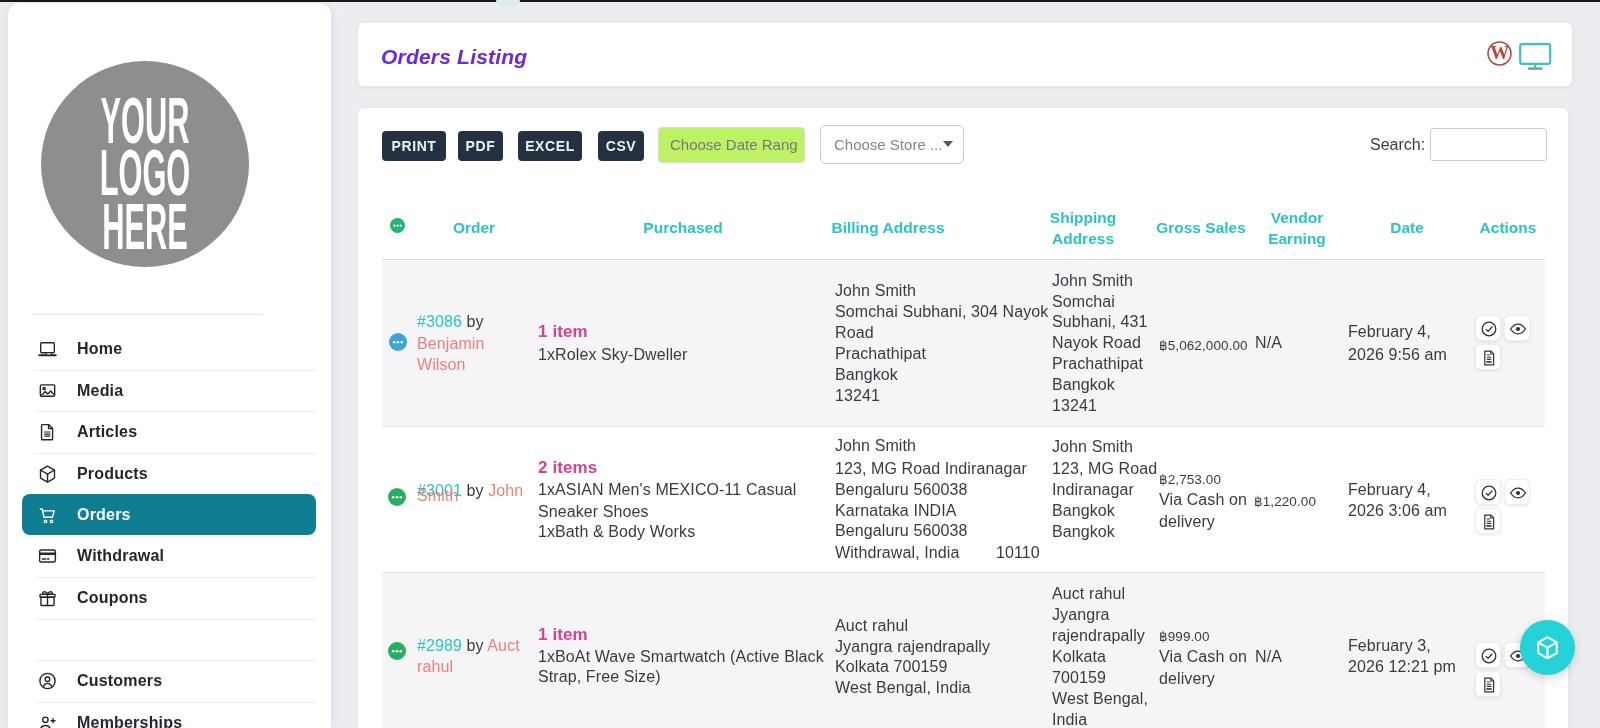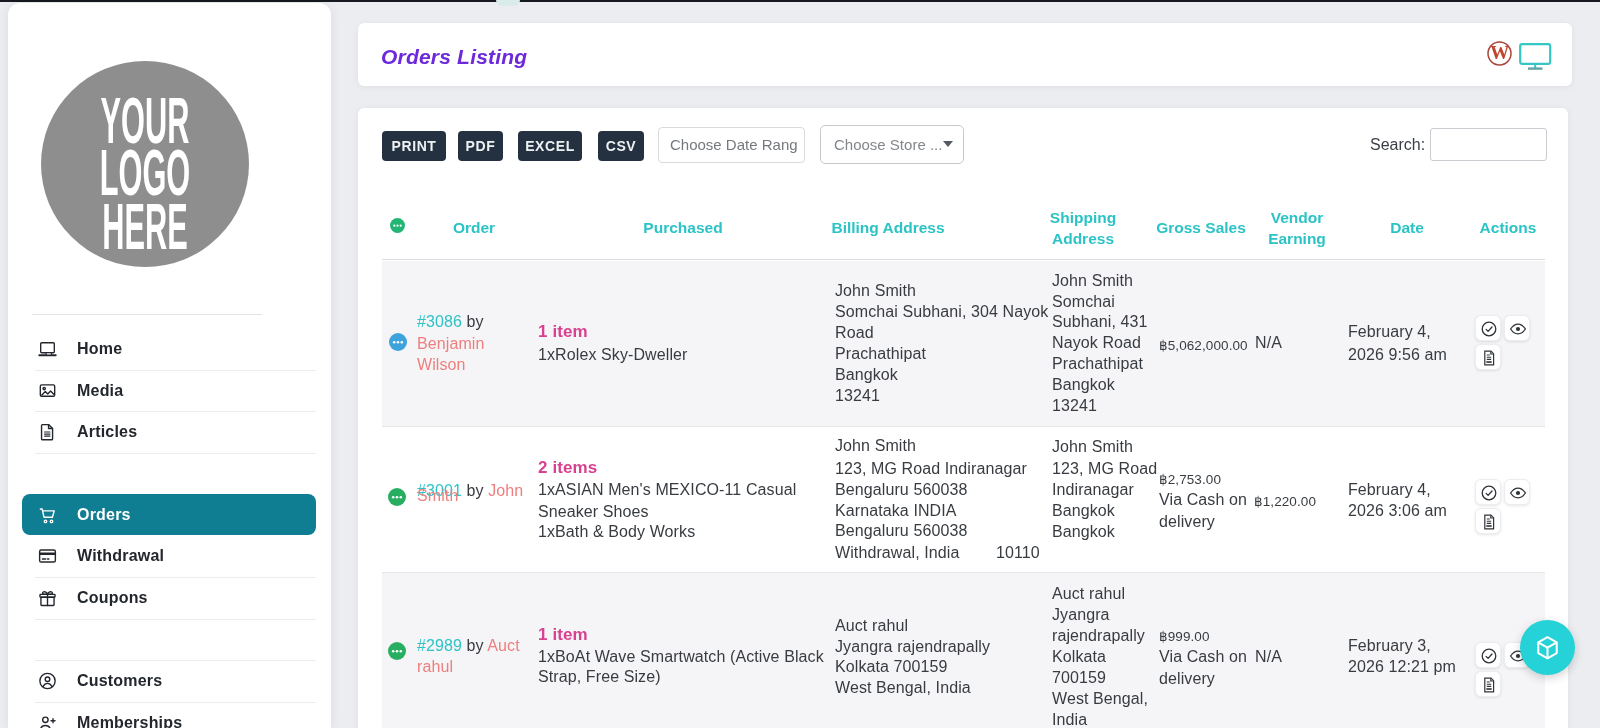--- a/index.html
+++ b/index.html
@@ -19,21 +19,21 @@
   .mi .lb { position:absolute; left:55px; top:50%; transform:translateY(-50%); font-size:16px; font-weight:bold; color:#23272d; letter-spacing:0.2px; }
   .msep { position:absolute; left:27px; width:281px; height:1px; background:#ececee; }
   #mi-orders { background:#0f7e92; border-radius:8px; }
   #mi-orders .lb { color:#fff; }
   
   #hdrbar { left:358px; top:23px; width:1214px; height:63px; background:#fff; border-radius:6px; box-shadow:0 1px 6px rgba(0,0,0,.06); }
   #htitle { left:381px; top:45px; font-size:21px; font-weight:bold; font-style:italic; color:#6d28d9; letter-spacing:0.2px; }
   
   #panel { left:358px; top:108px; width:1210px; height:640px; background:#fff; border-radius:6px; box-shadow:0 1px 6px rgba(0,0,0,.06); }
   .btn { position:absolute; top:131px; height:30px; background:#233140; color:#eef1f3; font-weight:bold; font-size:14px; letter-spacing:0.6px; border-radius:4px; text-align:center; line-height:30px; font-family:"Liberation Sans",sans-serif; }
-  #inp-date { left:658px; top:127px; width:147px; height:36px; background:#ffffff; border:1px solid #d8dade; border-radius:4px; color:#75797e; font-size:15px; line-height:34px; padding-left:11px; overflow:hidden; white-space:nowrap; }
+  #inp-date { left:658px; top:127px; width:147px; height:36px; background:#bef264; border:1px solid #d8dade; border-radius:4px; color:#75797e; font-size:15px; line-height:34px; padding-left:11px; overflow:hidden; white-space:nowrap; }
   #inp-store { left:820px; top:125px; width:144px; height:39px; background:#fff; border:1px solid #c6cacf; border-radius:5px; color:#83878c; font-size:15px; line-height:37px; padding-left:13px; }
   #inp-store .car { position:absolute; right:10px; top:15px; width:0; height:0; border-left:5px solid transparent; border-right:5px solid transparent; border-top:6px solid #555a60; }
   #lbl-search { left:1370px; top:136px; font-size:16px; color:#3a3e44; }
   #inp-search { left:1430px; top:128px; width:117px; height:33px; border:1px solid #c9ccd1; border-radius:3px; background:#fff; }
   
   .th { position:absolute; color:#2cc3c6; font-size:15.5px; font-weight:bold; text-align:center; line-height:21px; }
   #hdr-sep { left:382px; top:259px; width:1163px; height:1px; background:#dcdcdf; }
   .row { position:absolute; left:382px; width:1163px; }
   .r-gray { background:#f5f5f7; }
   .r-white { background:#fff; }
@@ -79,20 +79,28 @@
   <div class="msep" style="top:408px;"></div>
   <div class="mi" style="top:408.5px;">
       <svg class="ic" viewBox="0 0 24 24" fill="none" stroke="#23272d" stroke-width="1.6" stroke-linecap="round" stroke-linejoin="round">
         <path d="M6.2 3.6h7.3l4.3 4.3v12a1 1 0 0 1-1 1H6.2a1 1 0 0 1-1-1v-15.3a1 1 0 0 1 1-1z"></path>
         <path d="M13.2 3.8V8h4.3"></path>
         <path d="M8.7 12h6.1M8.7 14.3h6.1M8.7 16.6h6.1" stroke-width="1.4"></path>
       </svg>
       <span class="lb">Articles</span>
     </div>
   <div class="msep" style="top:449.5px;"></div>
+  <div class="mi" style="top:450px;">
+      <svg class="ic" viewBox="0 0 24 24" fill="none" stroke="#23272d" stroke-width="1.6" stroke-linecap="round" stroke-linejoin="round">
+        <path d="M12 3l8 4.6v9.2L12 21.4 4 16.8V7.6z"></path>
+        <path d="M4.3 7.7l7.7 4.5 7.7-4.5"></path>
+        <path d="M12 12.2v9"></path>
+      </svg>
+      <span class="lb">Products</span>
+    </div>
   <div class="mi" style="top:532.5px;">
       <svg class="ic" viewBox="0 0 24 24" fill="none" stroke="#23272d" stroke-width="1.6" stroke-linecap="round" stroke-linejoin="round">
         <rect x="3" y="5.2" width="18" height="13.6" rx="1.8"></rect>
         <path d="M3.2 8h17.6v2.8H3.2z" fill="#23272d" stroke="none"></path>
         <path d="M6.2 15.4h3.6" stroke-width="1.7"></path>
         <path d="M12 15.4h1.6" stroke-width="1.7"></path>
       </svg>
       <span class="lb">Withdrawal</span>
     </div>
   <div class="mi" id="mi-orders" style="top:491px;">

